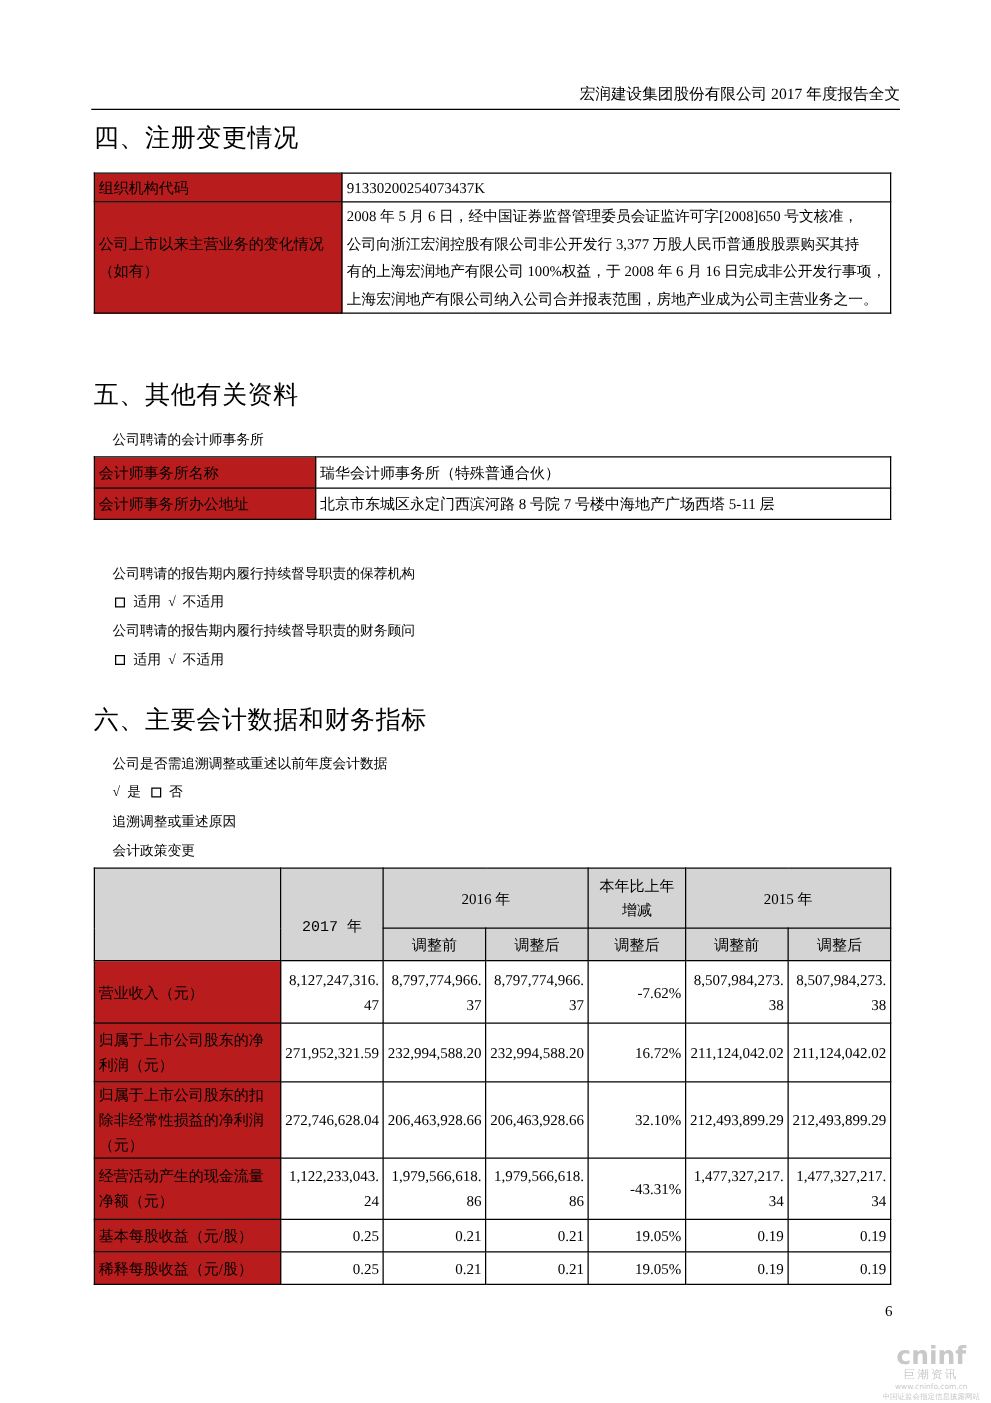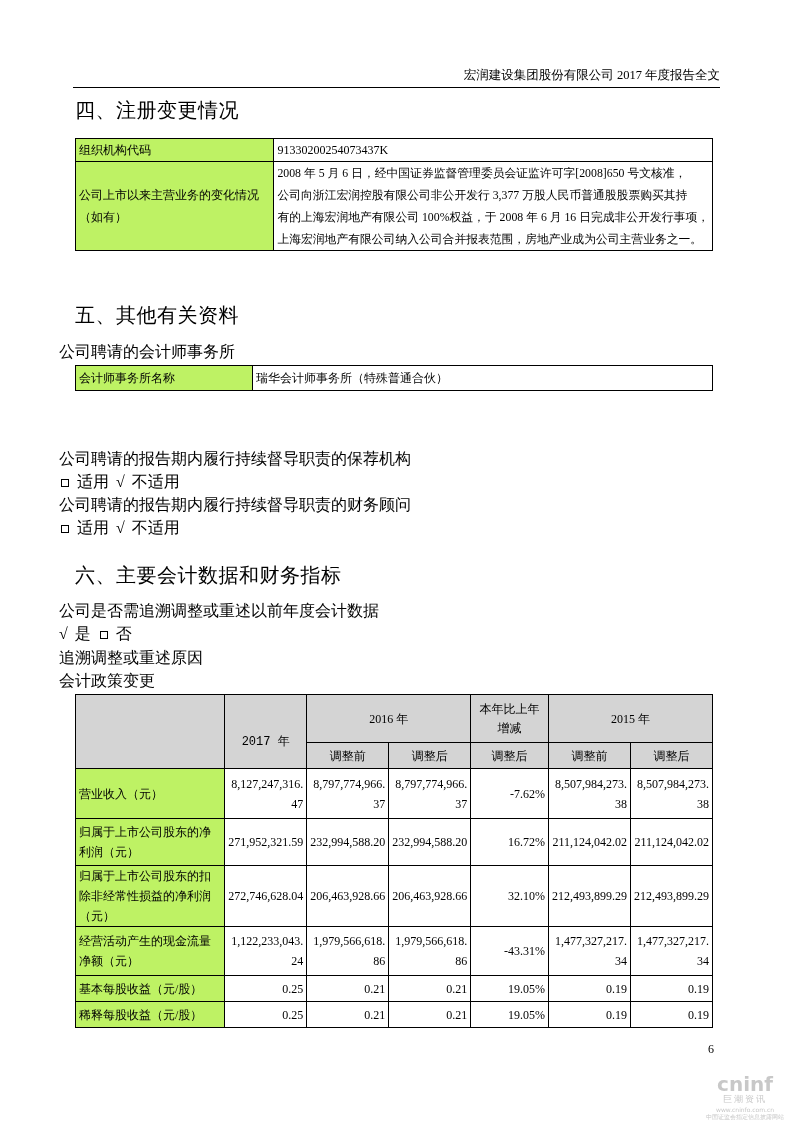--- a/index.html
+++ b/index.html
@@ -2,24 +2,24 @@
 <html><head>
 <meta charset="utf-8">
 <style>
   html, body { margin: 0; padding: 0; background: #ffffff; }
   body { width: 793px; height: 1122px; position: relative; overflow: hidden;
          font-family: "Liberation Serif", "DejaVu Serif", serif; color: #000; }
   .page-header { position: absolute; left: 73px; top: 66px; width: 647px; height: 21px;
                  border-bottom: 1.3px solid #000; text-align: right; font-size: 12.5px; line-height: 18px; }
   .sec-title { position: absolute; left: 75px; font-size: 20px; font-weight: normal;
                font-family: "DejaVu Sans", "Liberation Sans", sans-serif; letter-spacing: 0.5px; }
-  .para { position: absolute; left: 59px; font-size: 16px; line-height: 16px; }
+  .para { position: absolute; left: 90px; font-size: 11px; line-height: 16px; }
   table { border-collapse: collapse; position: absolute; left: 75px; font-size: 12px; }
   td { border: 1.2px solid #000; padding: 0 3px; vertical-align: middle; }
-  .lbl { background: #bef264; margin-left: 28px; }
+  .lbl { background: #b91c1c; margin-left: 28px; }
   .num { text-align: right; white-space: nowrap; }
   .hd { background: #d4d4d4; text-align: center; }
   .t4 td { height: 22px; }
   .t4 .tall { height: 84px; line-height: 22px; }
   .t5 td { height: 24px; }
   .t6 td { line-height: 20px; }
   .pg-num { position: absolute; left: 708px; top: 1042px; font-size: 12px; }
   .wm { position: absolute; left: 700px; top: 1072px; width: 90px; text-align: center; color: #c8c8c8;
         font-family: "DejaVu Sans", sans-serif; }
   .wm .logo { font-size: 20px; font-weight: bold; letter-spacing: 0px; }
@@ -63,20 +63,24 @@
 <table class="t5" style="top:365px; width:638px;">
   <colgroup>
       <col style="width:177px">
       <col>
     </colgroup>
   <tbody>
       <tr>
     <td class="lbl">会计师事务所名称</td>
     <td>瑞华会计师事务所（特殊普通合伙）</td>
   </tr>
+  <tr>
+    <td class="lbl">会计师事务所办公地址</td>
+    <td>北京市东城区永定门西滨河路 8 号院 7 号楼中海地产广场西塔 5-11 层</td>
+  </tr>
 </tbody>
   </table>
 <div class="para" style="top:451px;">公司聘请的报告期内履行持续督导职责的保荐机构</div>
 <div class="para" style="top:474px;">
   <span class="chk-box"></span>
   <span>适用</span>
   <span style="margin:0 3px;">√</span>
   <span>不适用</span>
 </div>
 <div class="para" style="top:497px;font-family:Liberation Serif, serif;">公司聘请的报告期内履行持续督导职责的财务顾问</div>

